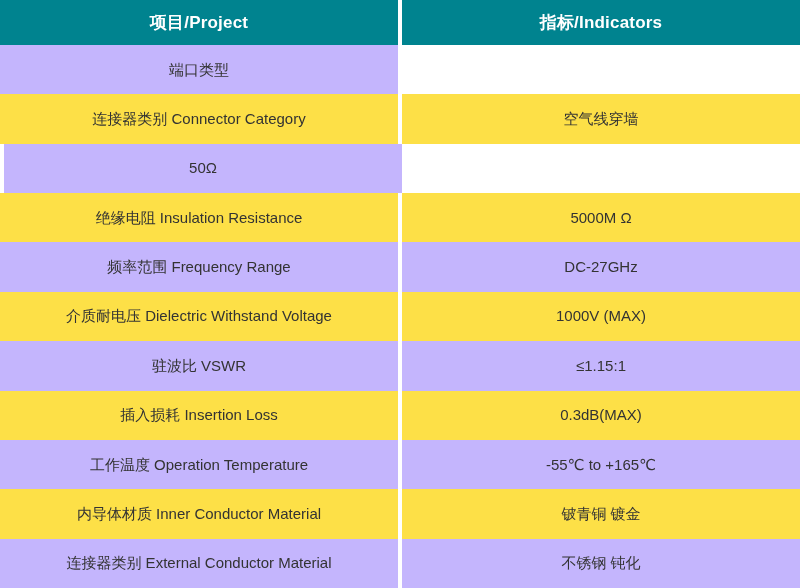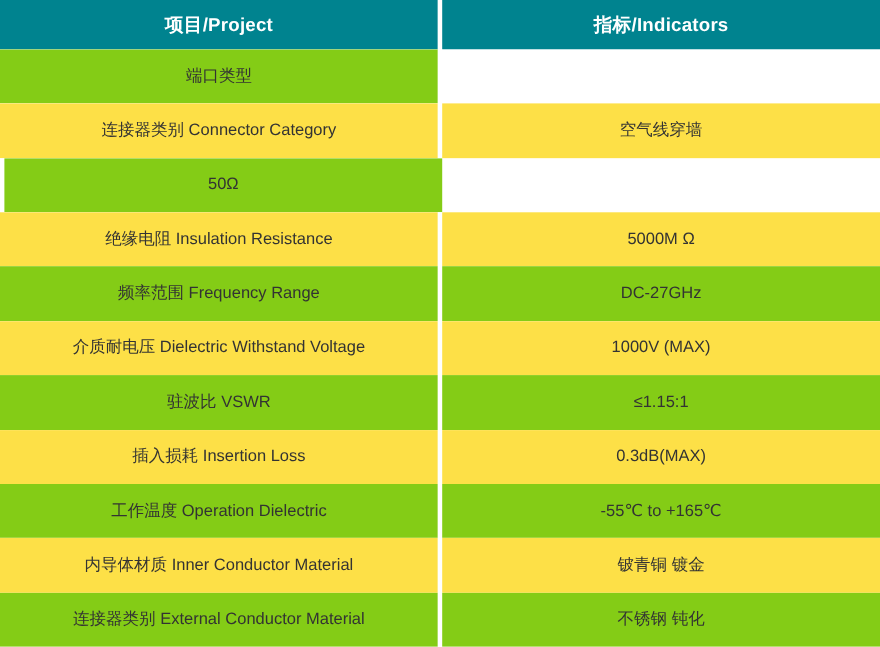--- a/index.html
+++ b/index.html
@@ -58,21 +58,21 @@
     font-size: 15px;
     line-height: 1.2;
     text-align: center;
     padding: 0 8px;
     box-sizing: border-box;
   }
   .cell.col-project   { width: 398px; flex: 0 0 398px; }
   .cell.col-indicator { width: 398px; flex: 0 0 398px; }
 
   .spec-row.alt .cell { background: #fde047; }
-  .spec-row.plain .cell { background: #84cc16; }
+  .spec-row.plain .cell { background: #c4b5fd; }
 </style>
 </head>
 <body>
 
 <div class="spec-table">
 
   <div class="spec-header">
     <div class="hcell col-project">项目/Project</div>
     <div class="col-gap"></div>
     <div class="hcell col-indicator">指标/Indicators</div>
@@ -118,21 +118,21 @@
     <div class="cell col-indicator">≤1.15:1</div>
   </div>
 
   <div class="spec-row alt">
     <div class="cell col-project">插入损耗 Insertion Loss</div>
     <div class="col-gap"></div>
     <div class="cell col-indicator">0.3dB(MAX)</div>
   </div>
 
   <div class="spec-row plain">
-    <div class="cell col-project">工作温度 Operation Dielectric</div>
+    <div class="cell col-project">工作温度 Operation Temperature</div>
     <div class="col-gap"></div>
     <div class="cell col-indicator">-55℃ to +165℃</div>
   </div>
 
   <div class="spec-row alt">
     <div class="cell col-project">内导体材质 Inner Conductor Material</div>
     <div class="col-gap"></div>
     <div class="cell col-indicator">铍青铜 镀金</div>
   </div>
 

